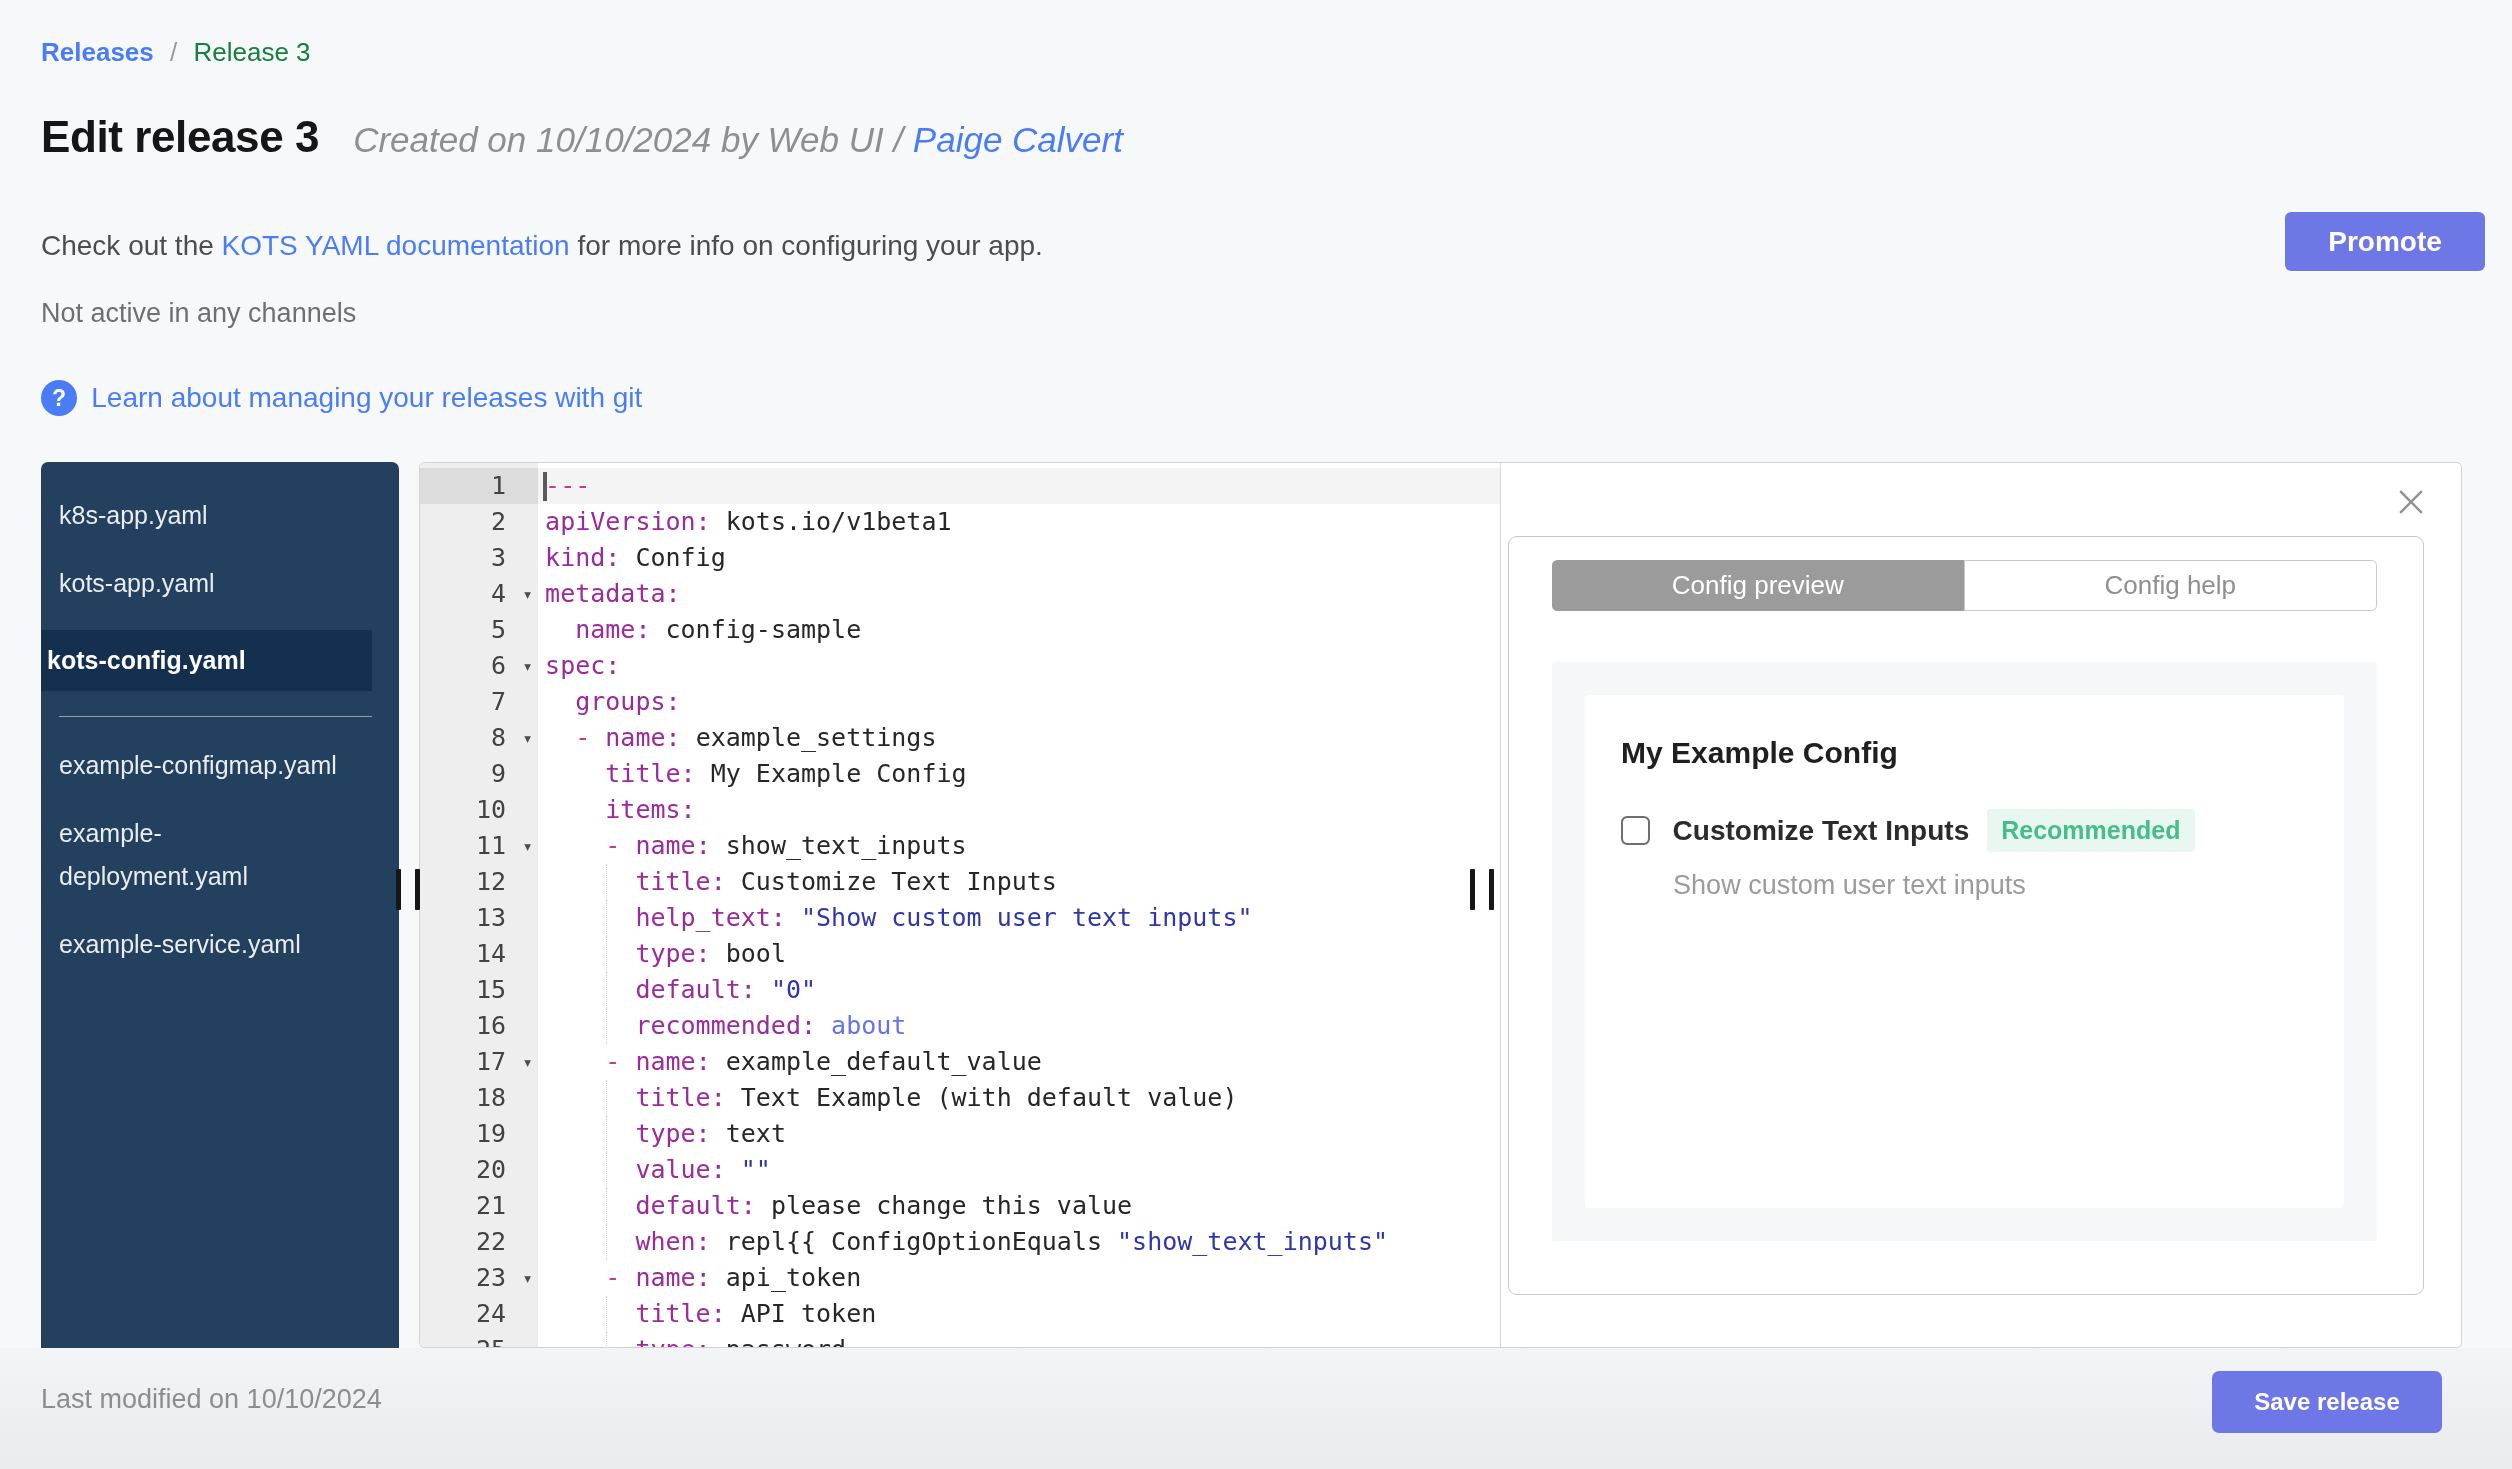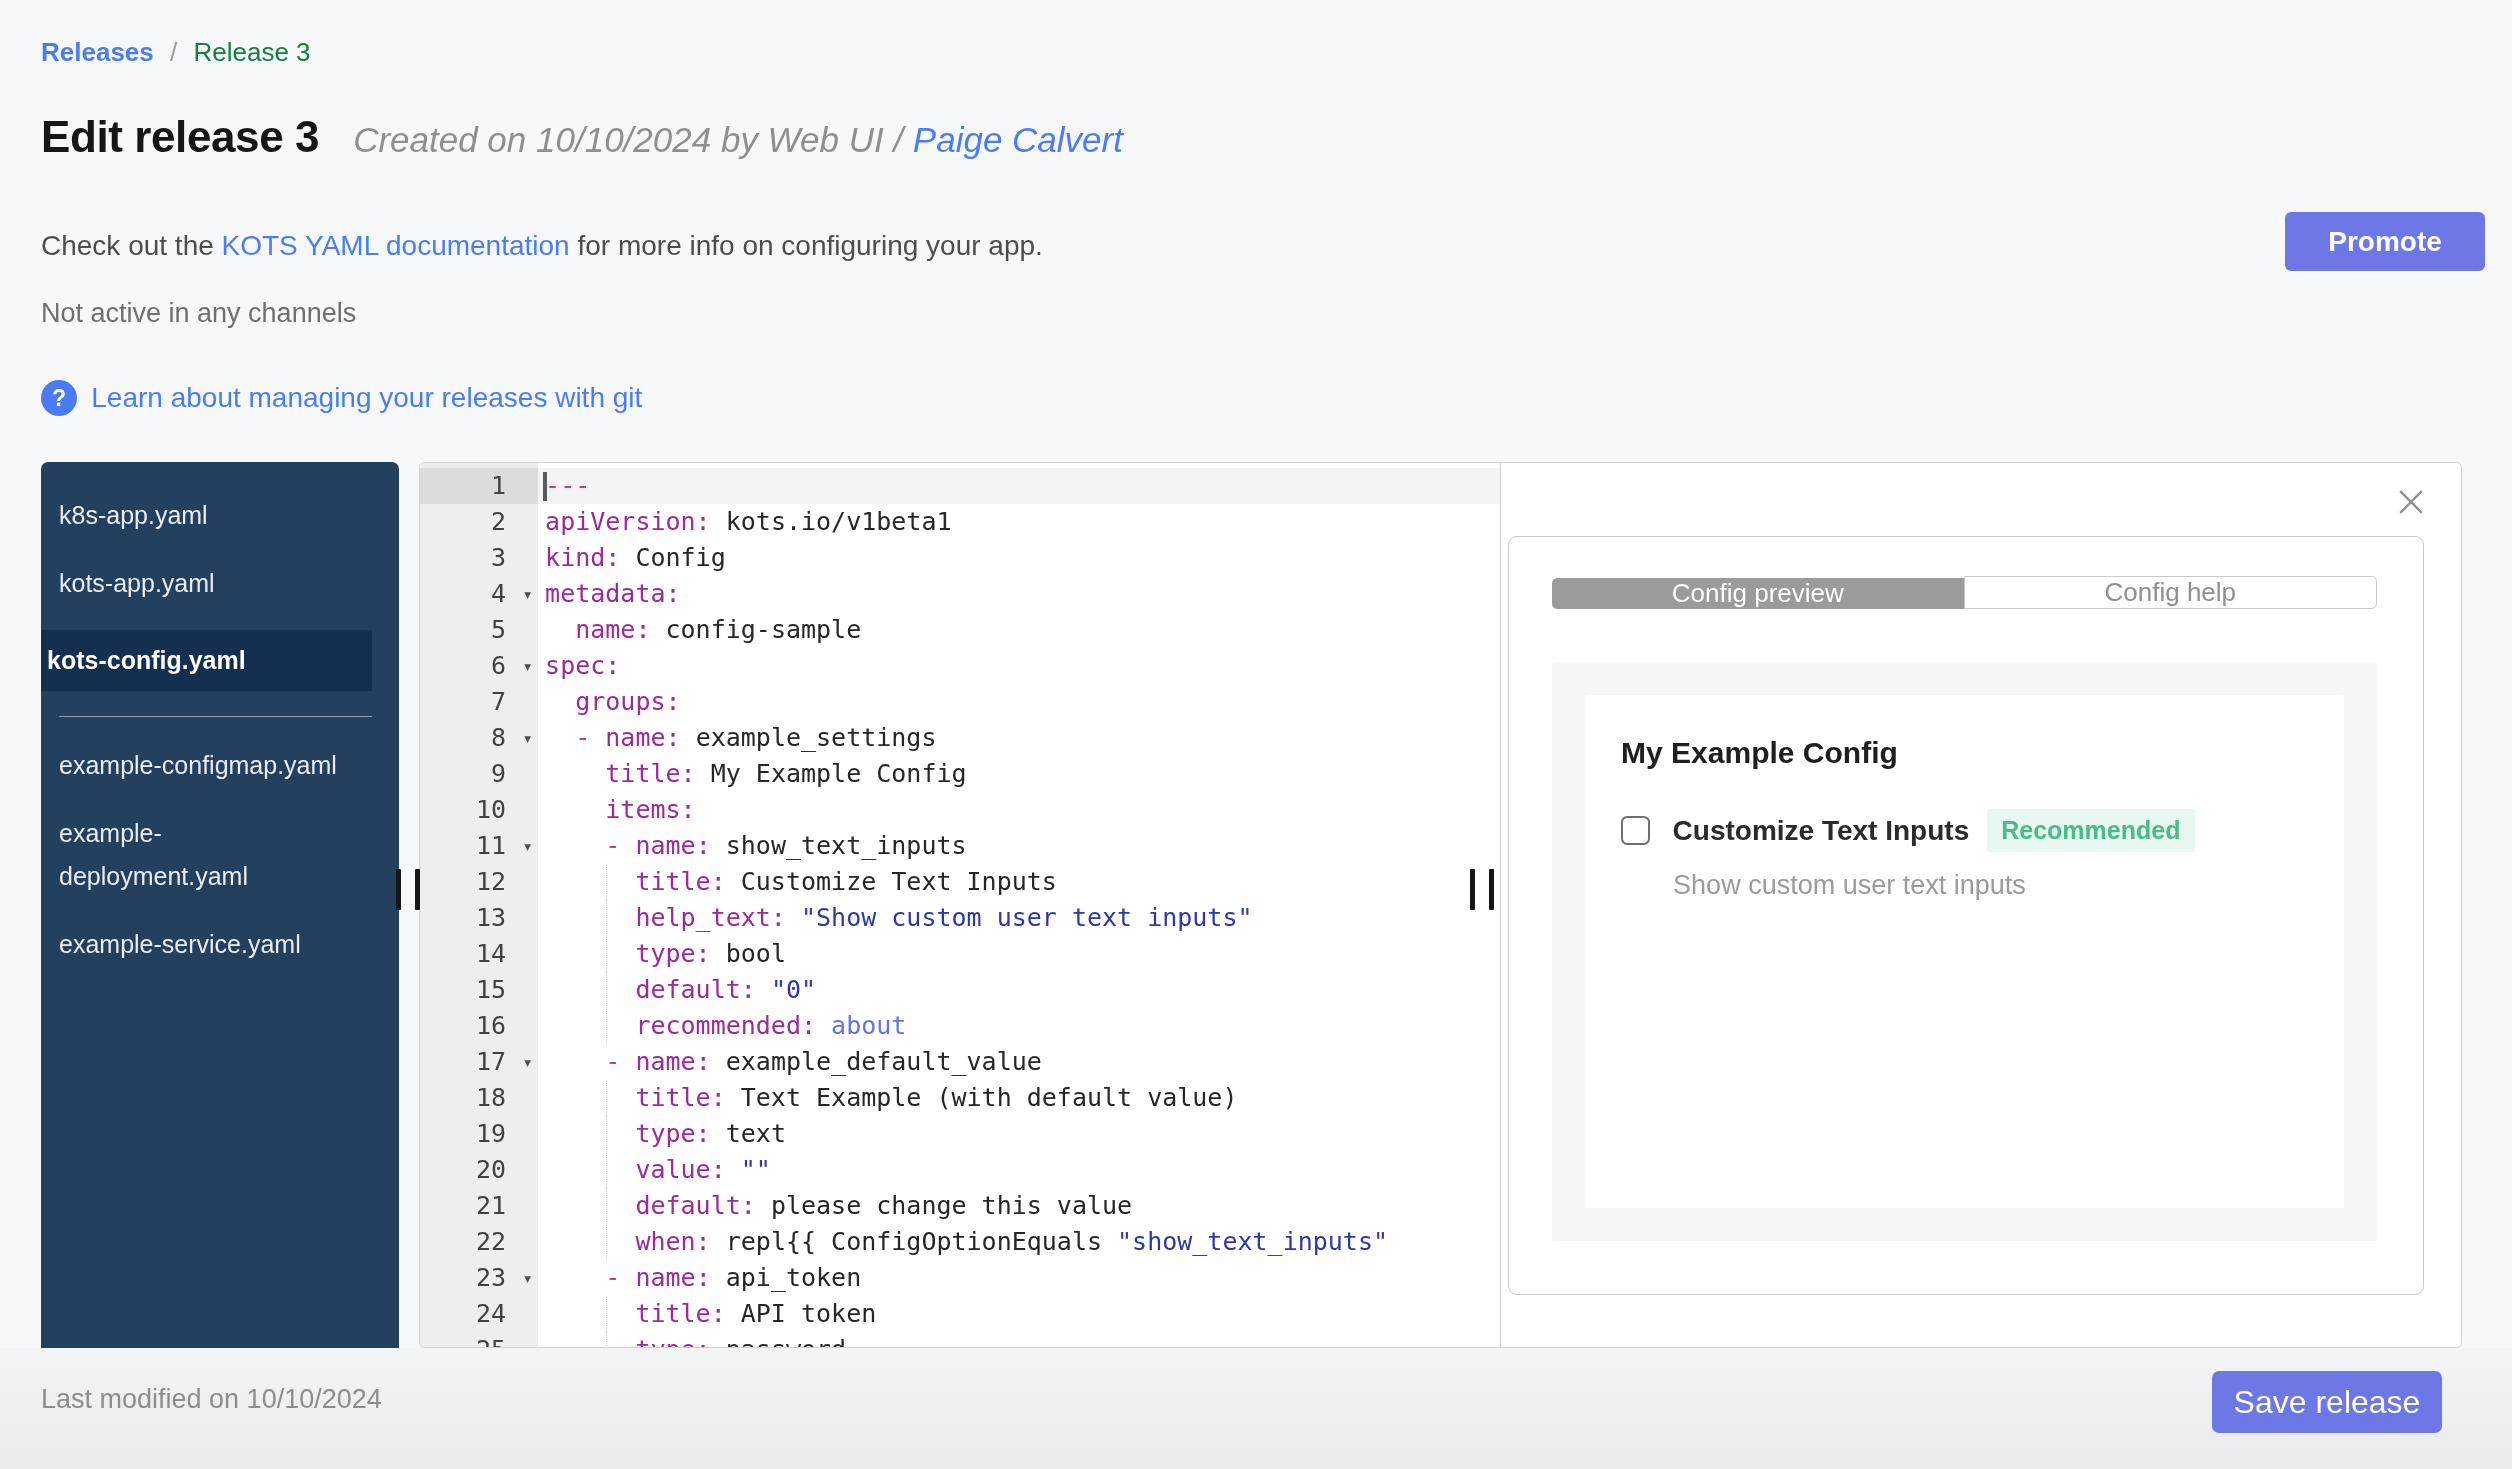--- a/index.html
+++ b/index.html
@@ -69,41 +69,41 @@
   .tk-string{color:var(--codeString,#2e37a8);}
   .tk-bool{color:var(--codeBool,#6474e8);}
   .tk-plain{color:var(--codePlain,#262626);}
 
   
   .v-divider{position:absolute;left:1080px;top:0;bottom:0;width:0.9px;background:#d5d5d5;}
   .preview{position:absolute;left:1081px;top:0;right:0;bottom:0;}
   .close-x{position:absolute;right:32px;top:21.4px;width:36px;height:36px;cursor:pointer;}
   .close-x svg{width:36px;height:36px;stroke:#8f8f8f;stroke-width:2.6;}
   .preview-box{position:absolute;left:7.1px;right:37px;top:73px;bottom:52px;border:0.9px solid #c9c9c9;border-radius:9px;}
-  .tabbar{position:absolute;left:43px;right:46px;top:37px;height:35px;display:flex;align-items:flex-end;}
+  .tabbar{position:absolute;left:43px;right:46px;top:23px;height:51px;display:flex;}
   .tab{flex:1;display:flex;align-items:center;justify-content:center;font-size:26px;box-sizing:border-box;cursor:pointer;}
   .tab.active{background:#9b9b9b;color:#fff;border-radius:5.3px 0 0 5.3px;}
   .tab.inactive{background:#fff;color:#8f8f8f;border:0.9px solid #c9c9c9;border-radius:0 5.3px 5.3px 0;}
   .preview-gray{position:absolute;left:43px;right:46px;top:125px;height:579px;background:#f6f7f9;border-radius:3.6px;}
   .preview-card{position:absolute;left:33px;right:33px;top:33px;bottom:33px;background:#fff;border-radius:3.6px;
     padding:41px 0 0 36px;box-sizing:border-box;}
   .group-title{font-size:30px;font-weight:bold;color:#1f1f1f;}
   .cfg-row{display:flex;align-items:center;gap:23px;margin-top:39px;}
   .checkbox{width:28.5px;height:28.5px;border:2.2px solid #6f6f6f;border-radius:6.2px;background:#fff;box-sizing:border-box;cursor:pointer;}
   .cfg-label{font-size:28px;font-weight:bold;color:#2b2b2b;}
   .badge{font-size:25px;font-weight:700;color:var(--badgeText,#47bd89);background:var(--badgeBg,#e8f7f0);
     padding:7.1px 14.3px;border-radius:3.6px;margin-left:-5.3px;text-align:right;}
   .cfg-help{font-size:27px;color:#9b9b9b;margin-top:18px;margin-left:52px;}
 
   
   .footer{position:absolute;left:0;right:0;top:1348px;height:121px;
     background:linear-gradient(180deg,#f3f4f6 0%,#e9ebee 100%);}
   .last-modified{position:absolute;left:41px;top:36px;font-size:27px;color:#8d8d8d;}
   .save-btn{position:absolute;right:70px;top:23px;width:230px;height:62px;border:none;
-    background:var(--primary,#6e77e6);color:#fff;font-size:32px;font-weight:normal;border-radius:7.1px;
+    background:var(--primary,#6e77e6);color:#fff;font-size:24px;font-weight:bold;border-radius:7.1px;
     font-family:"Liberation Sans",sans-serif;cursor:pointer;}
 </style>
 </head>
 <body>
 
 <div class="screen">
 
   <div class="breadcrumb">
     <span class="bc-link">Releases</span>
     <span class="bc-sep">/</span>

